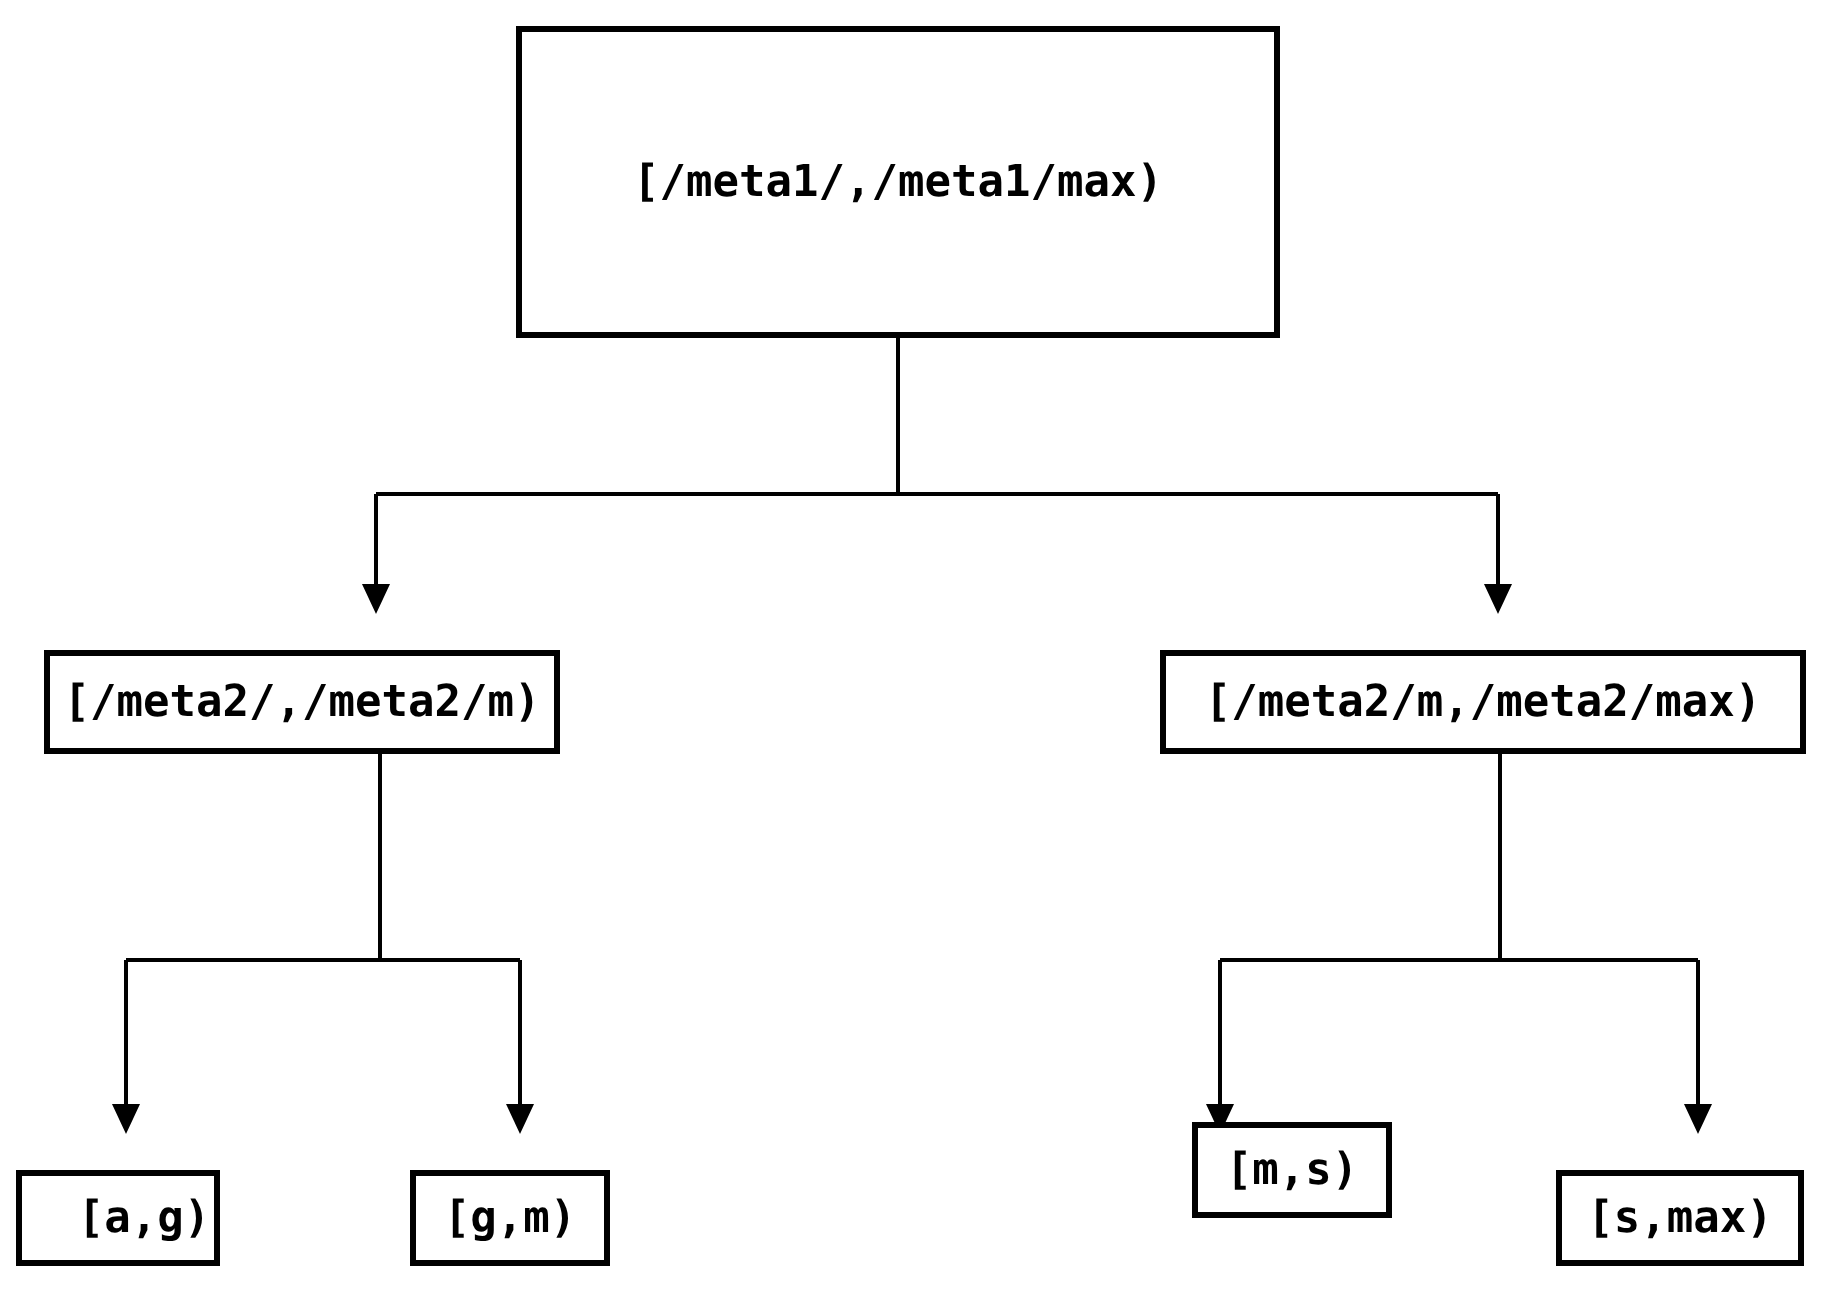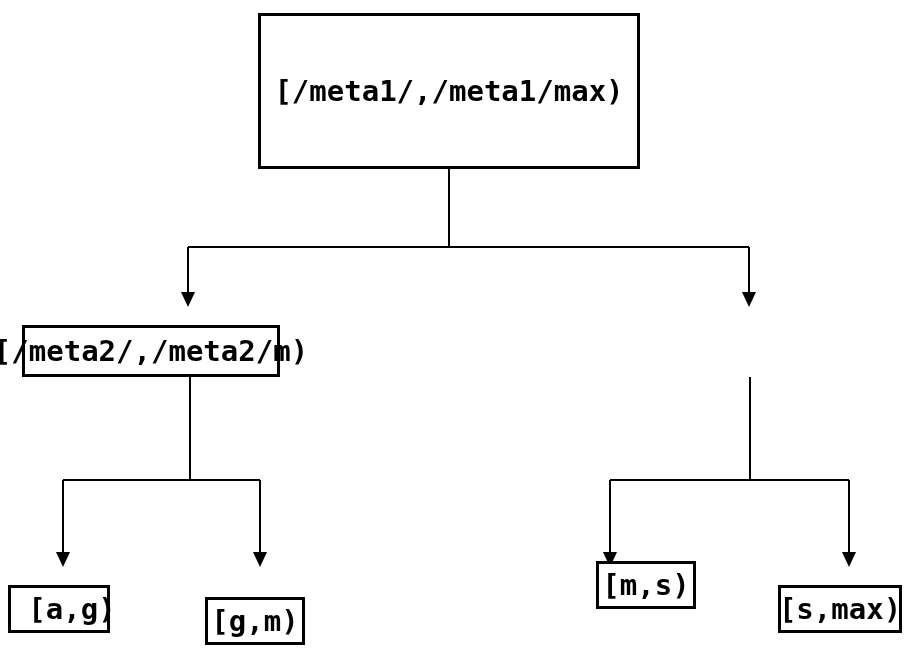--- a/index.html
+++ b/index.html
@@ -33,29 +33,29 @@
   .node {
     position: absolute;
     box-sizing: border-box;
     border: 3px solid #000000;
     background: #ffffff;
     display: flex;
     align-items: center;
     justify-content: center;
     font-family: "DejaVu Sans Mono", monospace;
     font-weight: bold;
-    font-size: 29px;
+    font-size: 22px;
     color: #000000;
     white-space: nowrap;
   }
   #node-root      { left: 258px; top: 13px;  width: 382px; height: 156px; }
   #node-meta2-low { left: 22px;  top: 325px; width: 258px; height: 52px; }
   #node-meta2-high{ left: 580px; top: 325px; width: 323px; height: 52px; }
   #node-ag        { left: 8px;   top: 585px; width: 102px; height: 48px; padding-left: 26px; }
-  #node-gm        { left: 205px; top: 597px; width: 100px; height: 48px; }
+  #node-gm        { left: 205px; top: 585px; width: 100px; height: 48px; }
   #node-ms        { left: 553px; top: 561px; width: 100px; height: 48px; margin-left: 43px; }
   #node-smax      { left: 778px; top: 585px; width: 124px; height: 48px; }
 </style>
 </head>
 <body>
 
 <div class="canvas">
 
   <svg class="connectors" viewBox="0 0 912 652" xmlns="http://www.w3.org/2000/svg">
 
@@ -73,20 +73,23 @@
   </svg>
 
   <div class="node" id="node-root">
     <span>[/meta1/,/meta1/max)</span>
   </div>
 
   <div class="node" id="node-meta2-low">
     <span>[/meta2/,/meta2/m)</span>
   </div>
 
+  <div class="node" id="node-meta2-high">
+    <span>[/meta2/m,/meta2/max)</span>
+  </div>
 
   <div class="node" id="node-ag">
     <span>[a,g)</span>
   </div>
 
   <div class="node" id="node-gm">
     <span>[g,m)</span>
   </div>
 
   <div class="node" id="node-ms">

